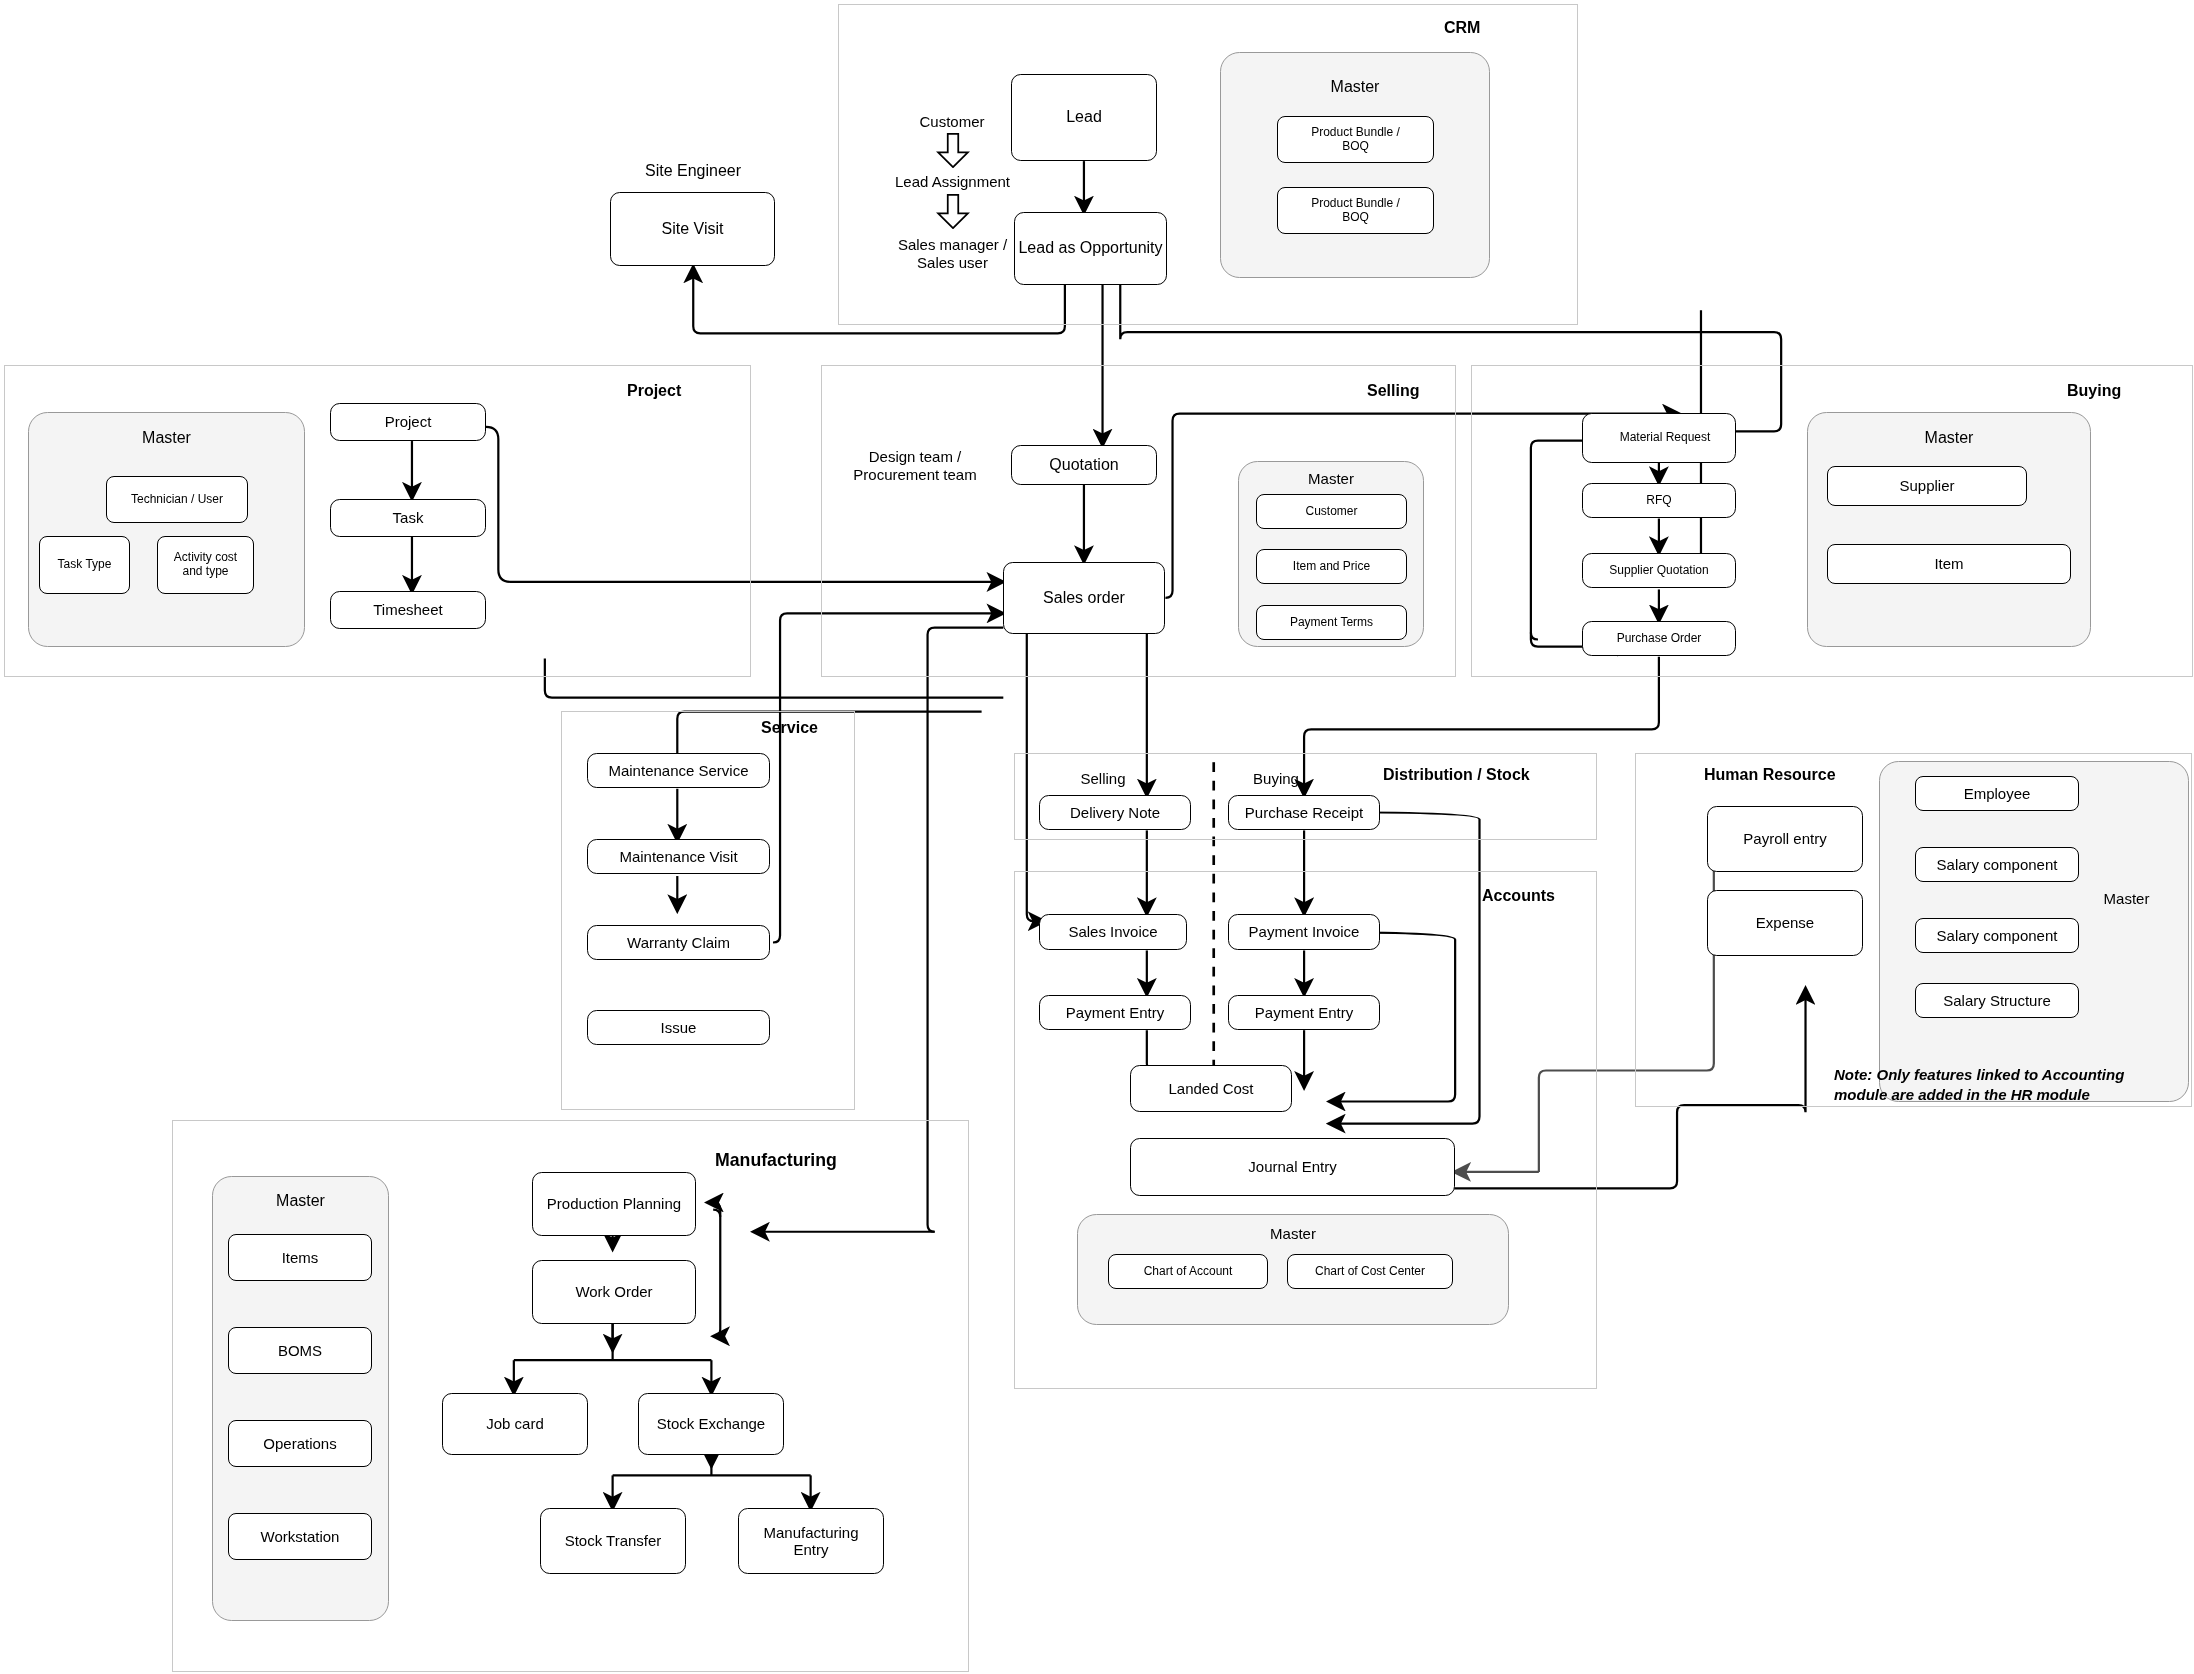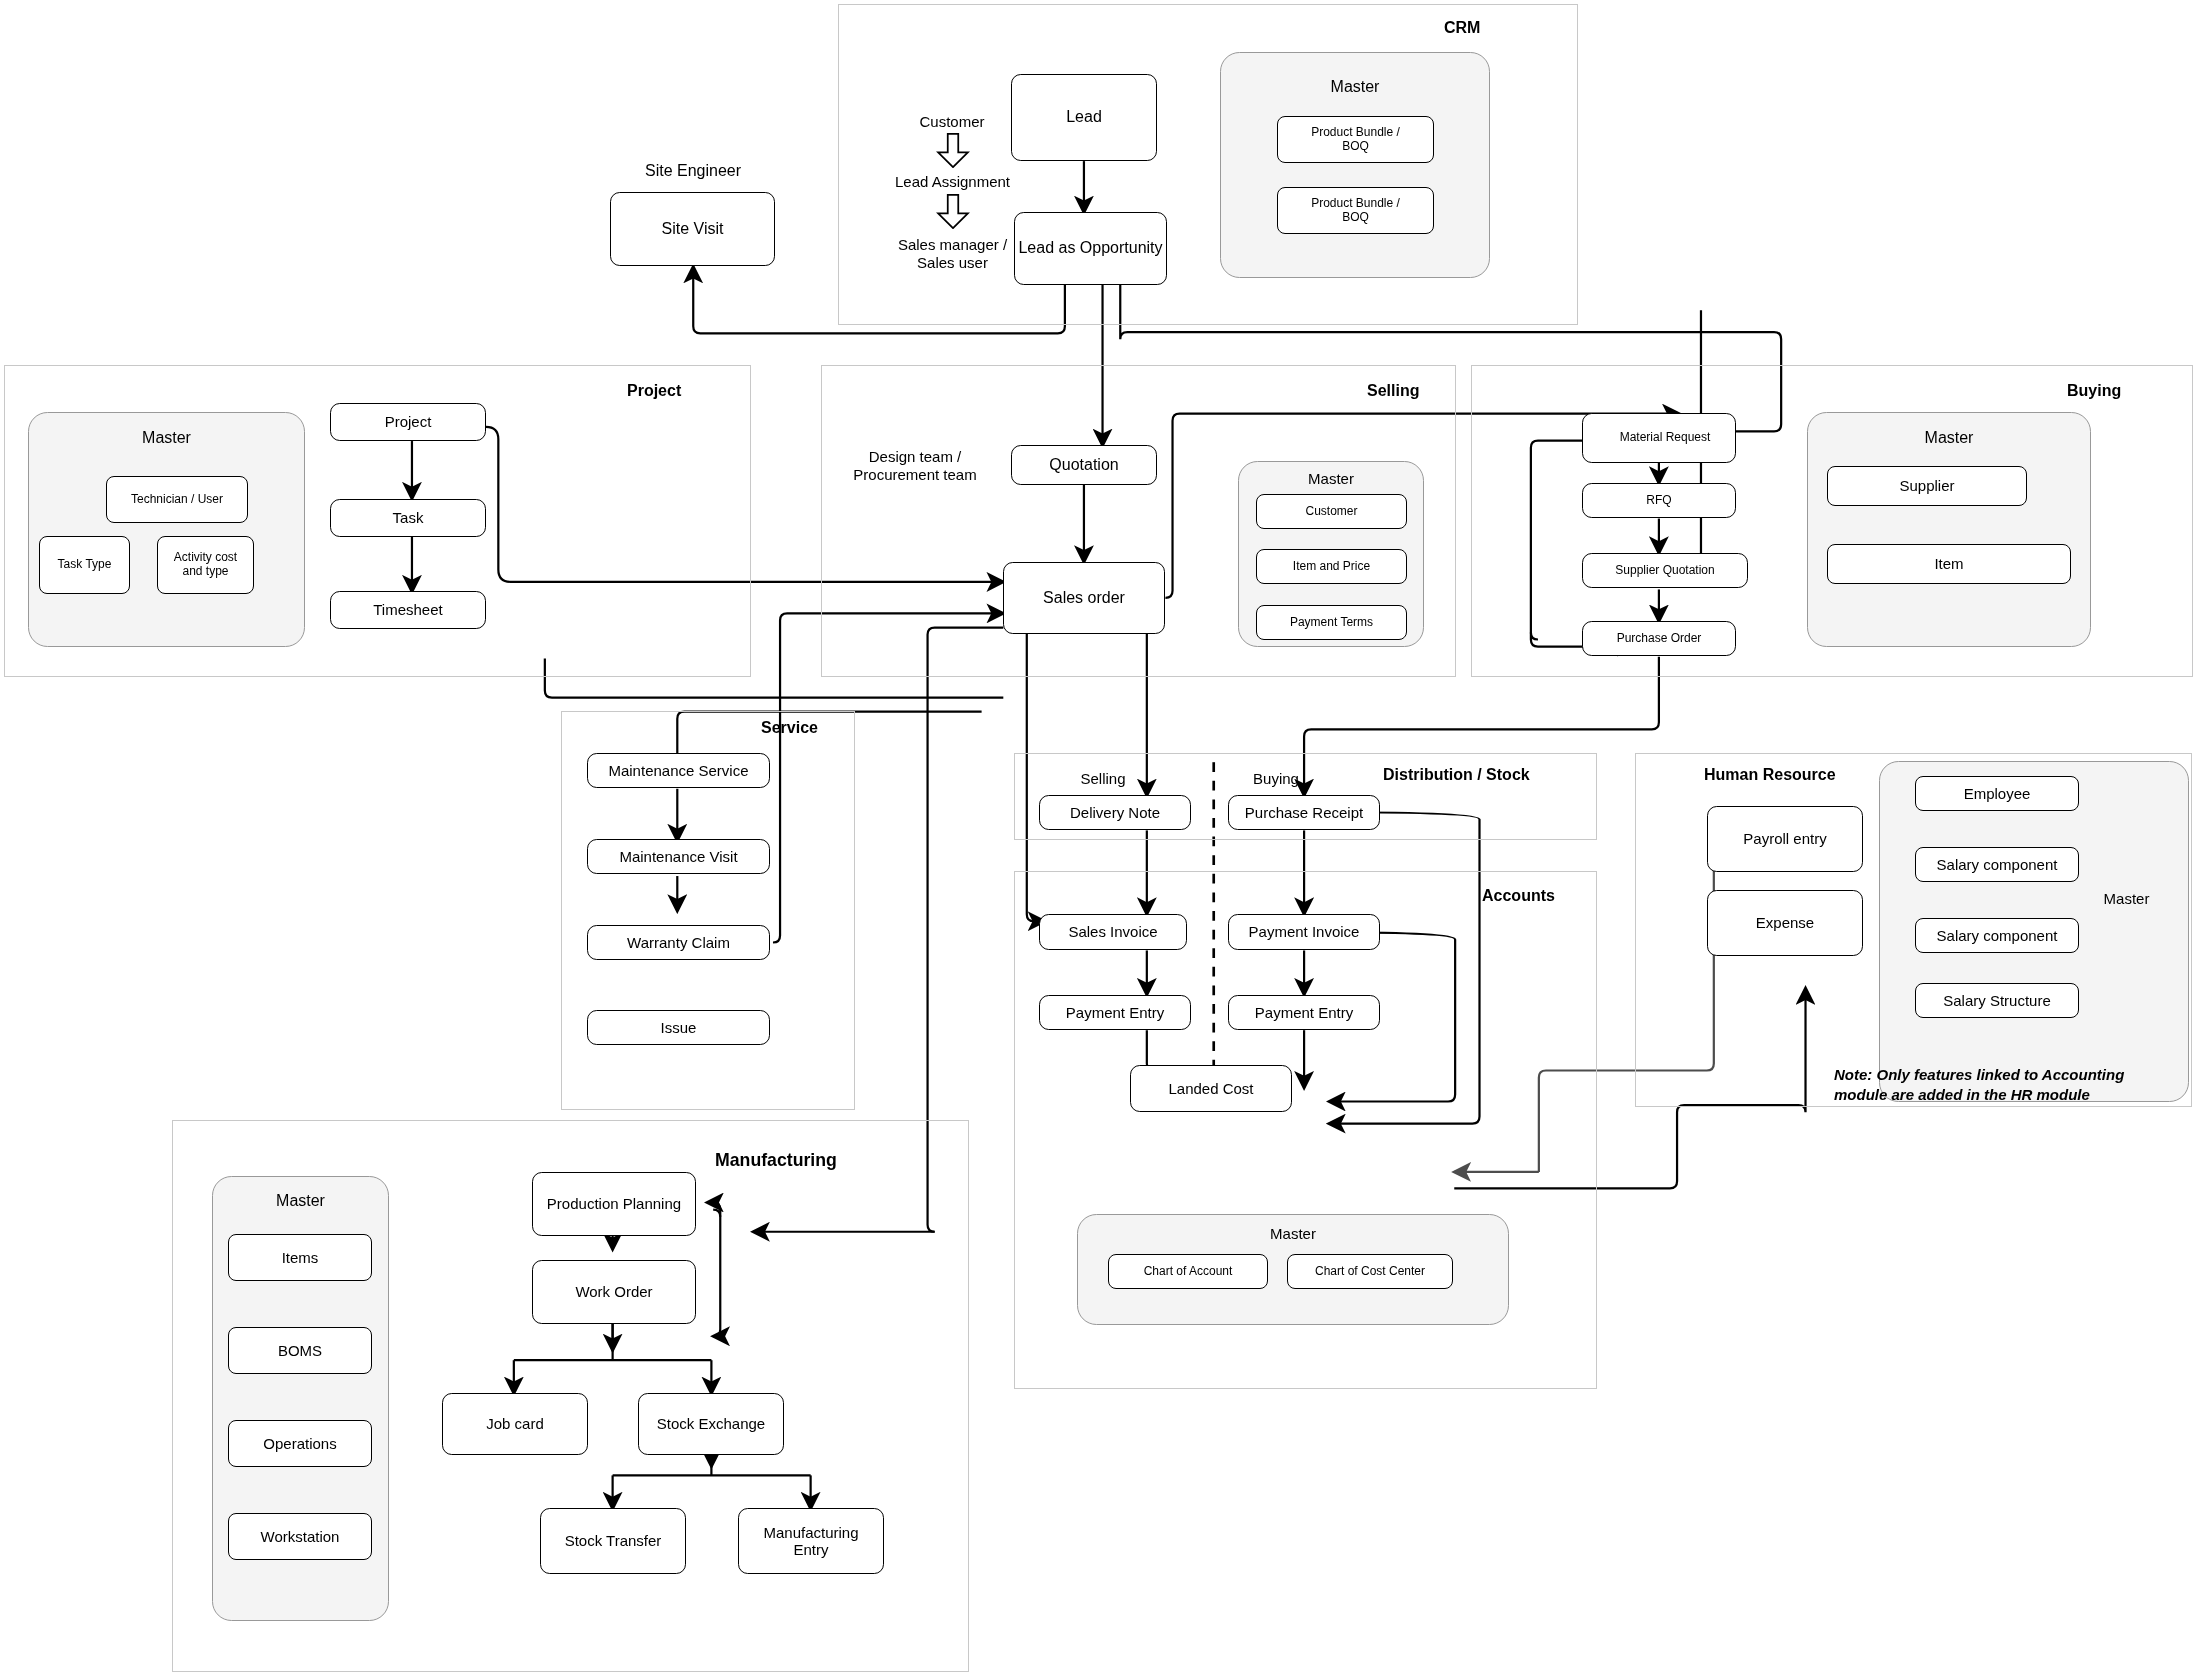--- a/index.html
+++ b/index.html
@@ -195,21 +195,21 @@
   <div class="node f36" style="left:1003px;top:562px;width:162px;height:72px;">Sales order</div>
 
   <div class="master" style="left:1238px;top:461px;width:186px;height:186px;"></div>
   <div class="master-title f34" style="left:1238px;top:470px;width:186px;">Master</div>
   <div class="mnode f32" style="left:1256px;top:494px;width:151px;height:35px;">Customer</div>
   <div class="mnode f32" style="left:1256px;top:549px;width:151px;height:35px;">Item and Price</div>
   <div class="mnode f32" style="left:1256px;top:605px;width:151px;height:35px;">Payment Terms</div>
 
   <div class="node f32" style="left:1582px;top:413px;width:154px;height:50px;padding-left:12px;">Material Request</div>
   <div class="node f32" style="left:1582px;top:483px;width:154px;height:35px;">RFQ</div>
-  <div class="node f32" style="left:1582px;top:553px;width:166px;height:35px;">Supplier Quotation</div>
+  <div class="node f32" style="left:1582px;top:553px;width:154px;height:35px;">Supplier Quotation</div>
   <div class="node f32" style="left:1582px;top:621px;width:154px;height:35px;">Purchase Order</div>
 
   <div class="master" style="left:1807px;top:412px;width:284px;height:235px;"></div>
   <div class="master-title f36" style="left:1807px;top:429px;width:284px;">Master</div>
   <div class="mnode f34" style="left:1827px;top:466px;width:200px;height:40px;">Supplier</div>
   <div class="mnode f34" style="left:1827px;top:544px;width:244px;height:40px;">Item</div>
 
   <div class="node f34" style="left:587px;top:753px;width:183px;height:35px;">Maintenance Service</div>
   <div class="node f34" style="left:587px;top:839px;width:183px;height:35px;">Maintenance Visit</div>
   <div class="node f34" style="left:587px;top:925px;width:183px;height:35px;">Warranty Claim</div>
@@ -219,20 +219,21 @@
   <div class="lbl f34" style="left:1236px;top:770px;width:80px;">Buying</div>
 
   <div class="node f34" style="left:1039px;top:795px;width:152px;height:35px;">Delivery Note</div>
   <div class="node f34" style="left:1228px;top:795px;width:152px;height:35px;">Purchase Receipt</div>
 
   <div class="node f34" style="left:1039px;top:914px;width:148px;height:36px;">Sales Invoice</div>
   <div class="node f34" style="left:1228px;top:914px;width:152px;height:36px;">Payment Invoice</div>
   <div class="node f34" style="left:1039px;top:995px;width:152px;height:35px;">Payment Entry</div>
   <div class="node f34" style="left:1228px;top:995px;width:152px;height:35px;">Payment Entry</div>
   <div class="node f34" style="left:1130px;top:1065px;width:162px;height:47px;">Landed Cost</div>
+  <div class="node f34" style="left:1130px;top:1138px;width:325px;height:58px;">Journal Entry</div>
 
   <div class="master" style="left:1077px;top:1214px;width:432px;height:111px;"></div>
   <div class="master-title f34" style="left:1077px;top:1225px;width:432px;">Master</div>
   <div class="mnode f32" style="left:1108px;top:1254px;width:160px;height:35px;">Chart of Account</div>
   <div class="mnode f32" style="left:1287px;top:1254px;width:166px;height:35px;">Chart of Cost Center</div>
 
   <div class="node f34" style="left:1707px;top:806px;width:156px;height:66px;">Payroll entry</div>
   <div class="node f34" style="left:1707px;top:890px;width:156px;height:66px;">Expense</div>
 
   <div class="master" style="left:1879px;top:761px;width:310px;height:341px;"></div>

